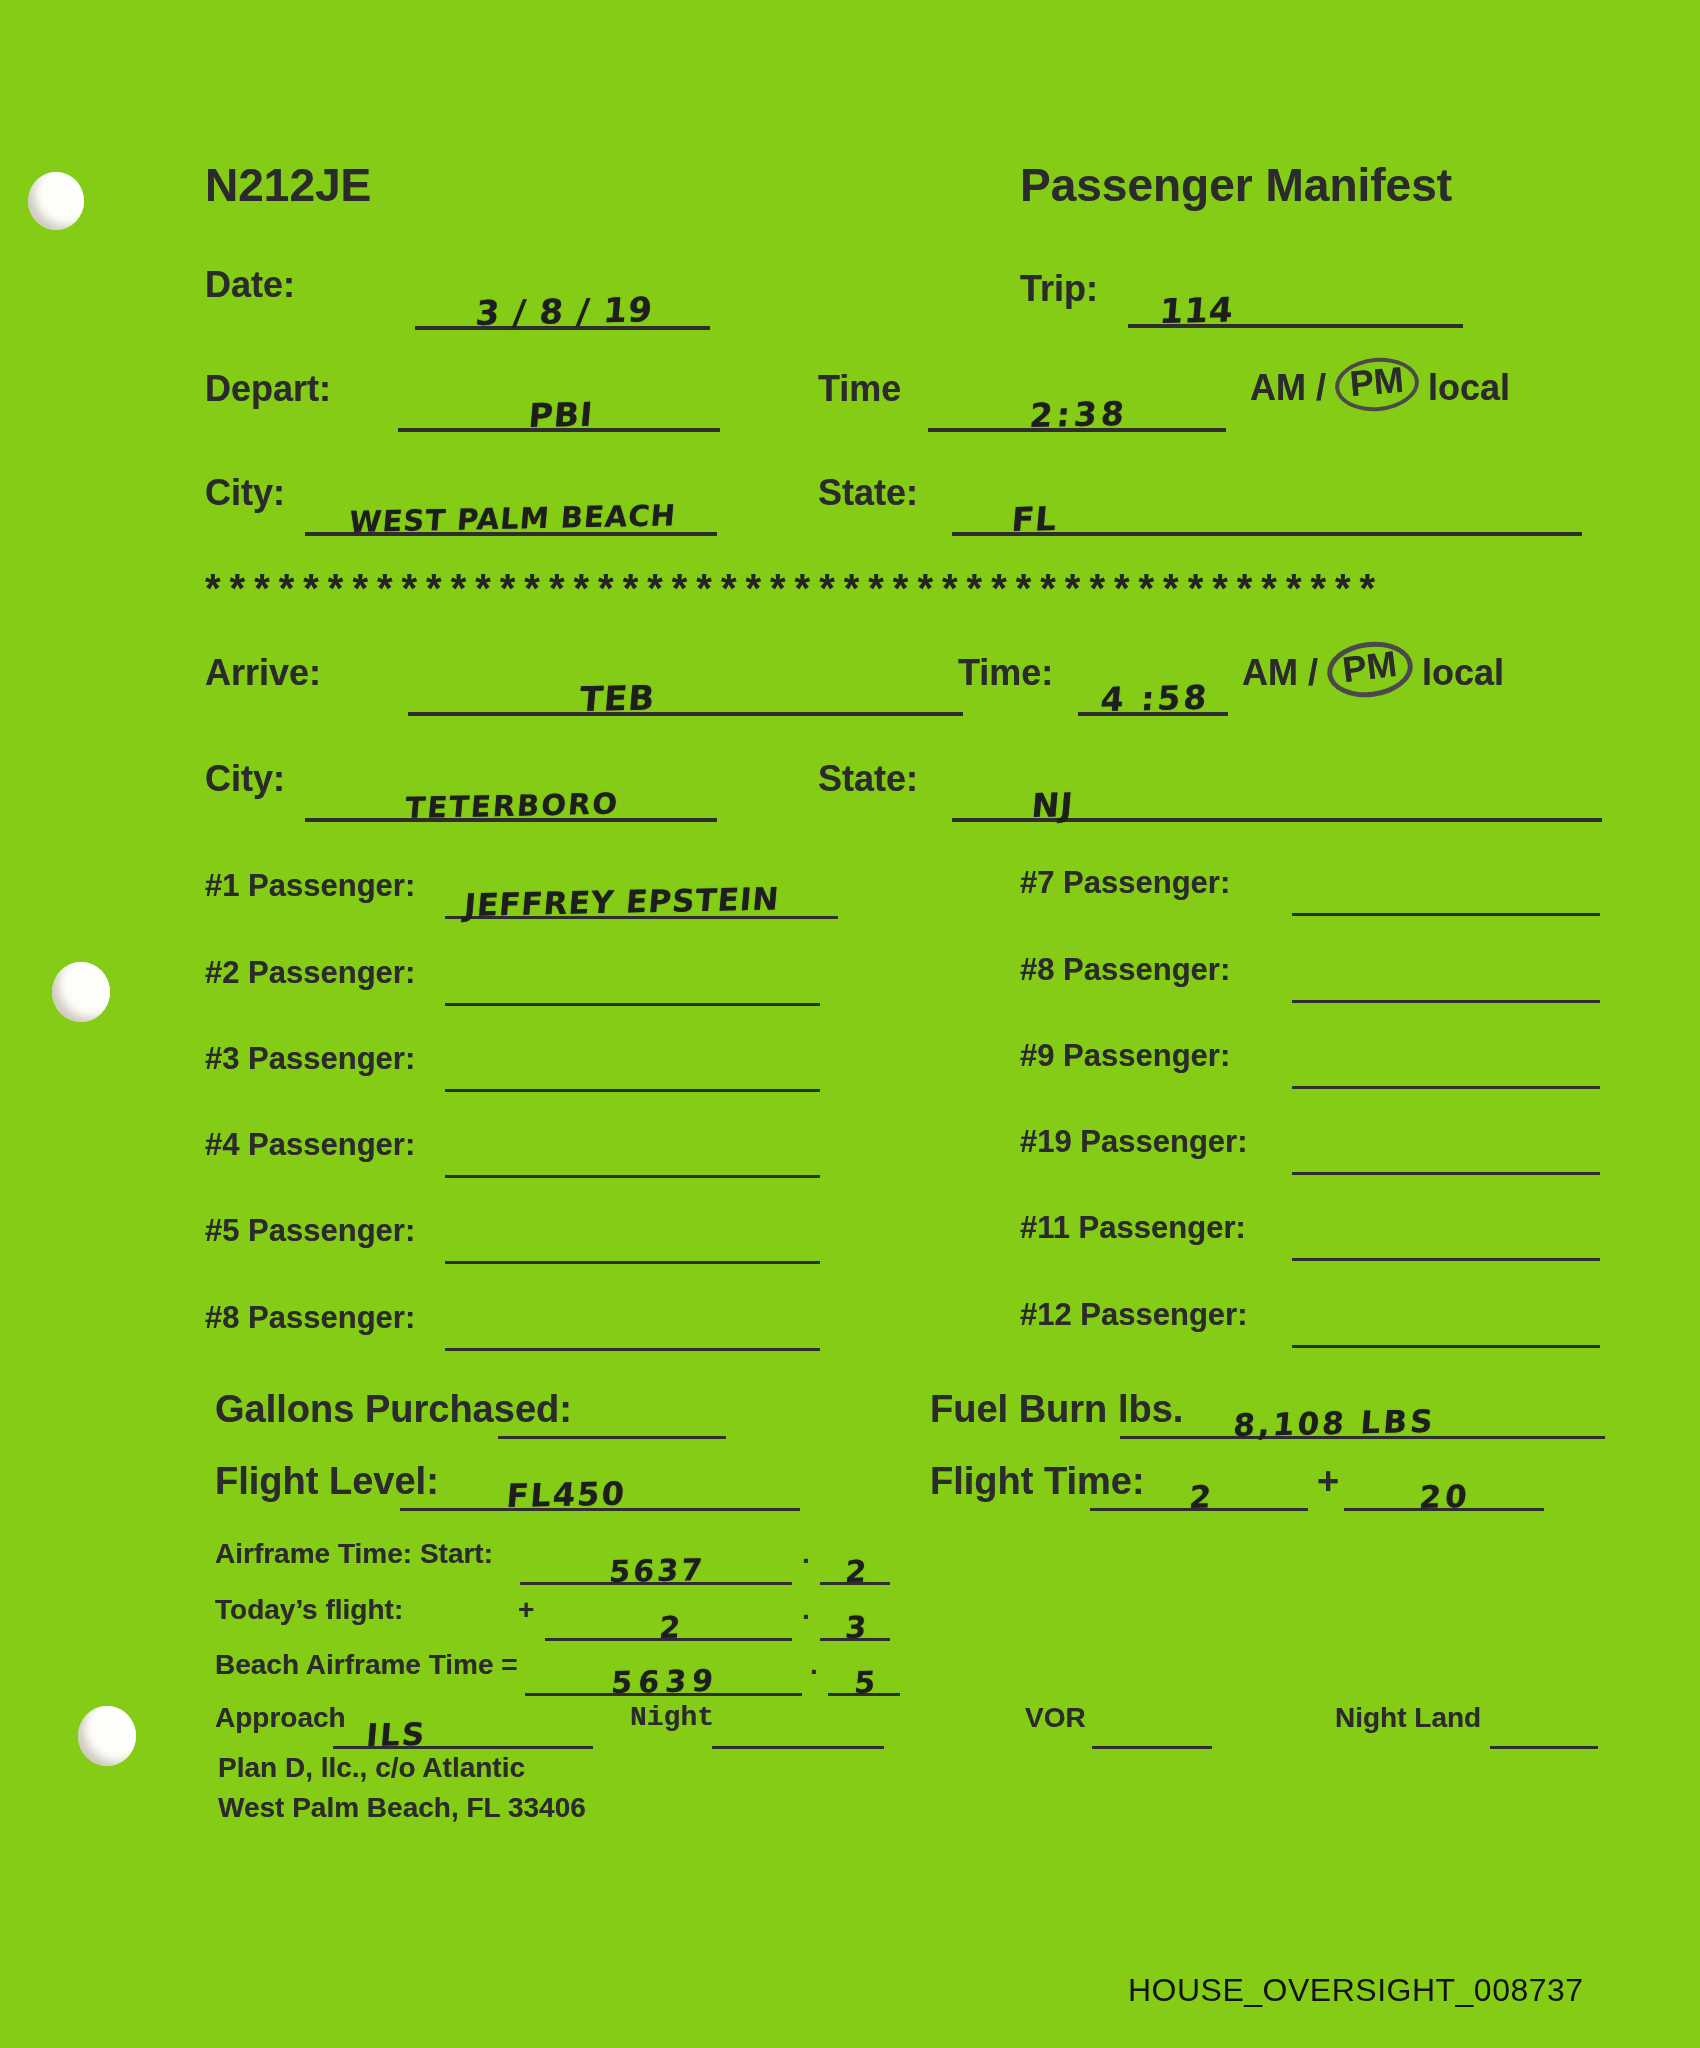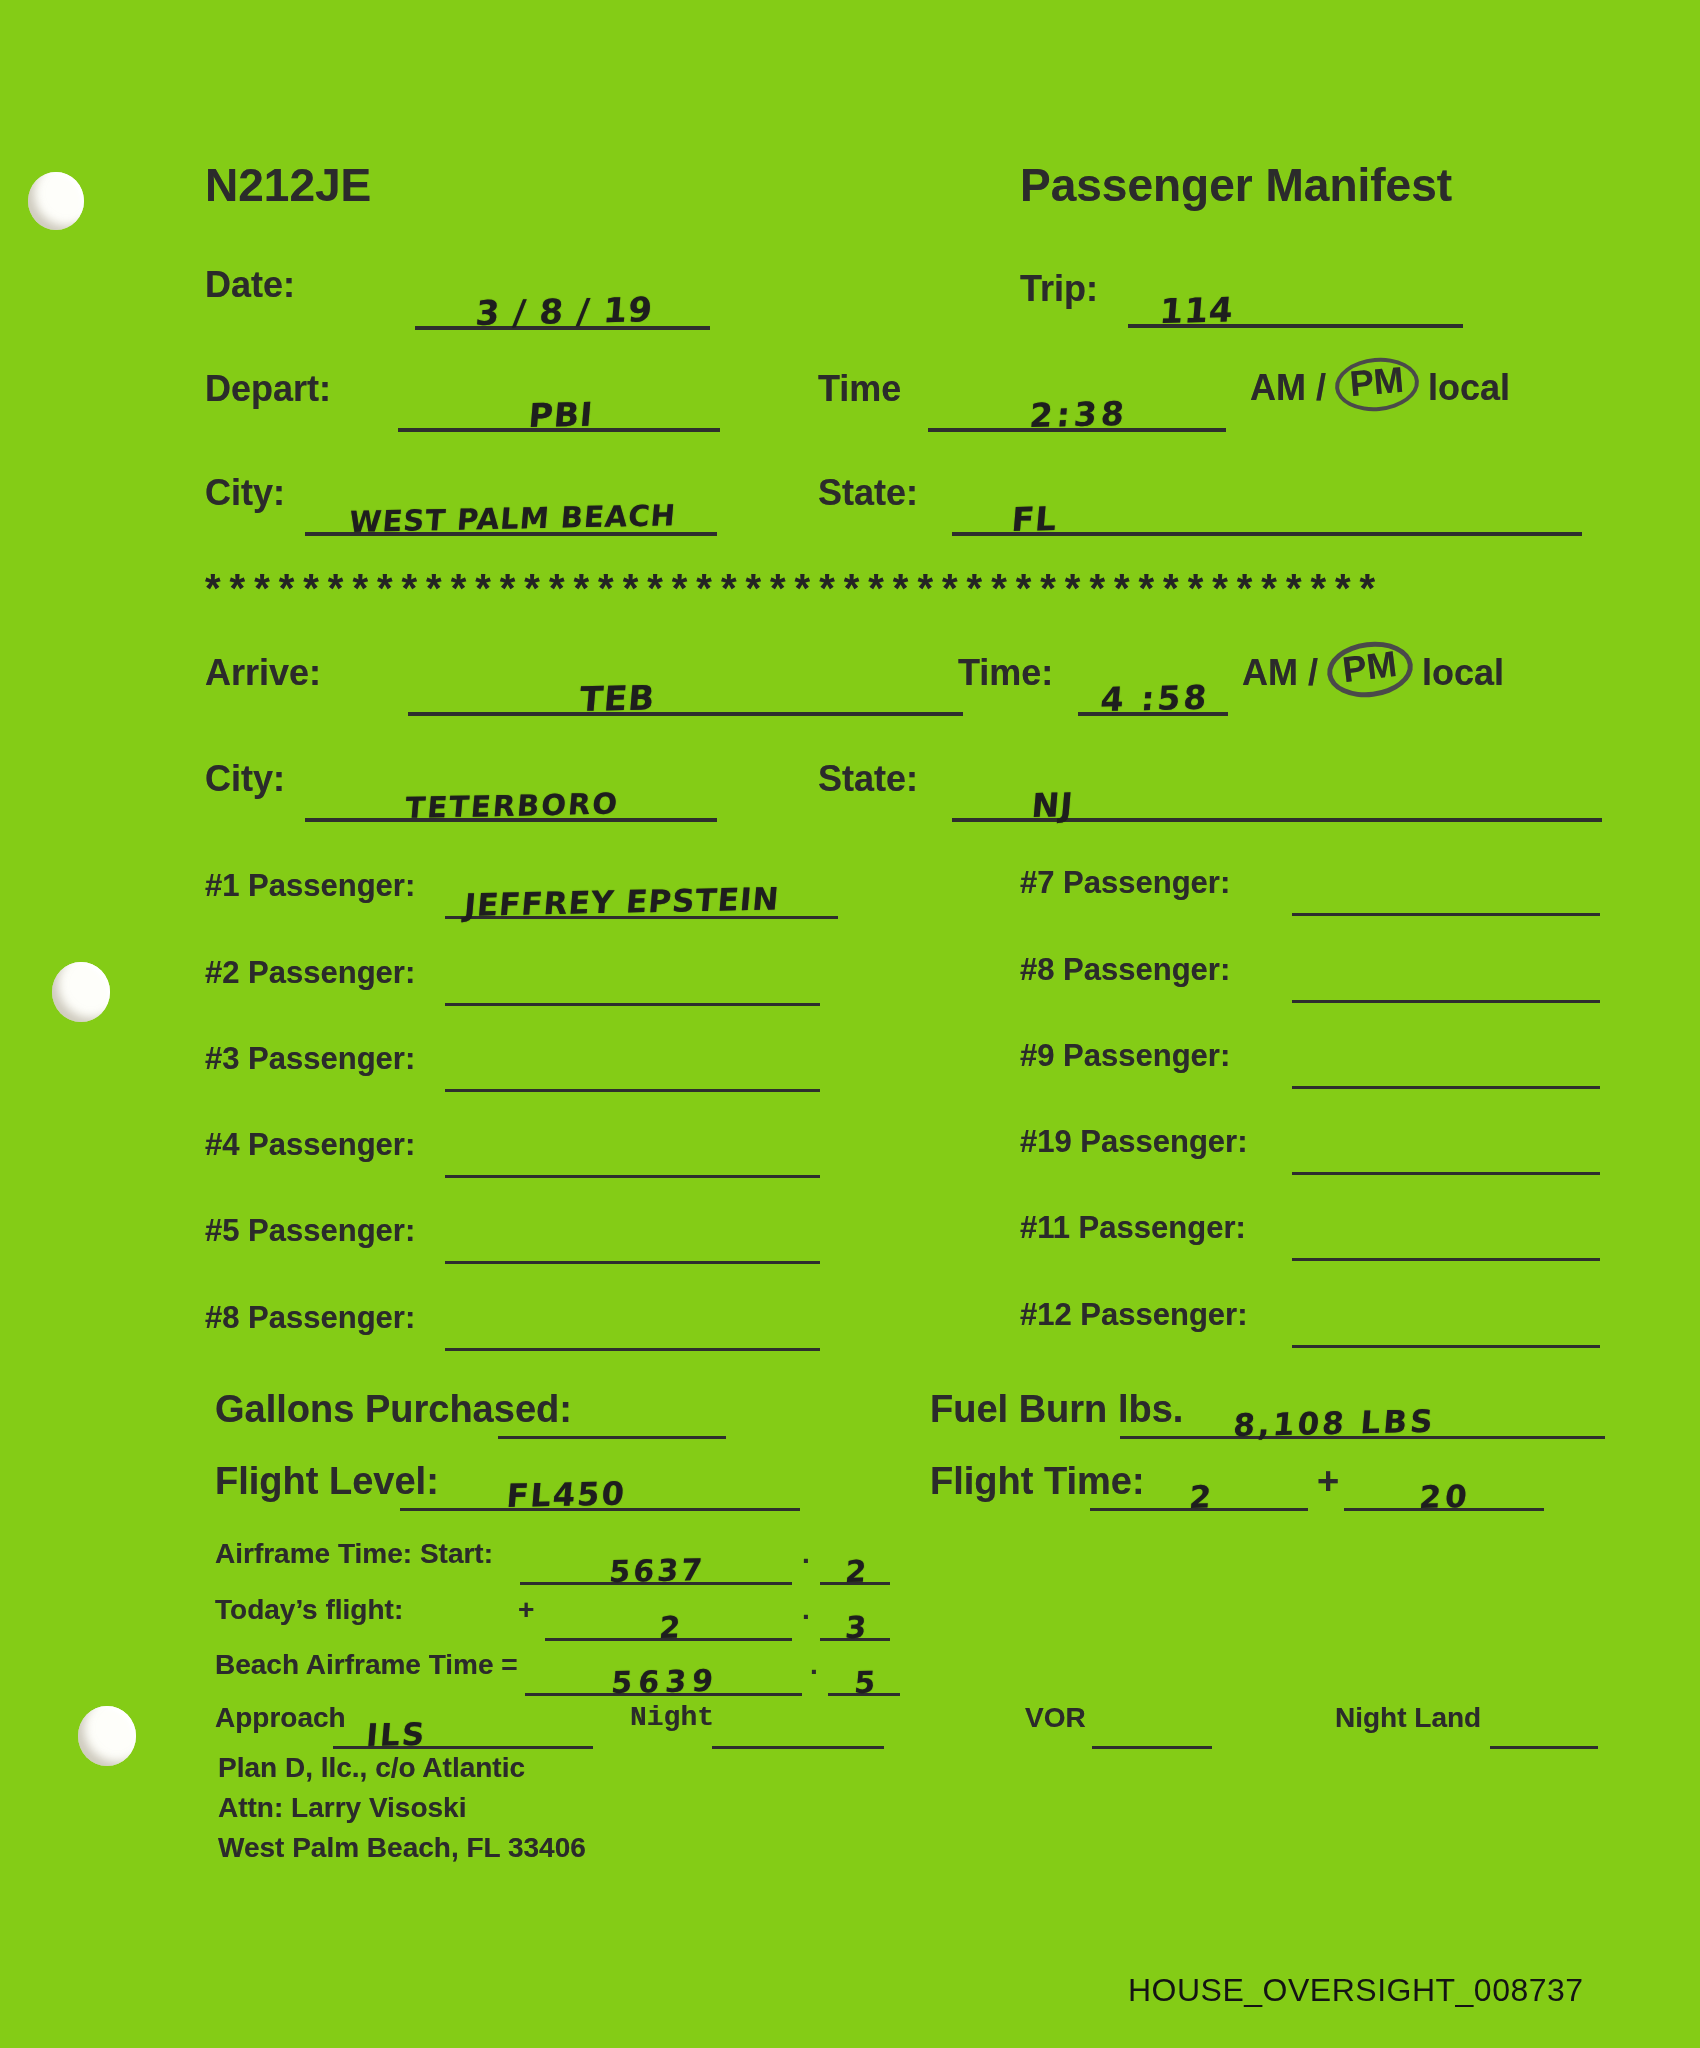--- a/index.html
+++ b/index.html
@@ -257,19 +257,18 @@
   <div class="field thin" style="left:1092px;top:1698px;width:120px;height:48px;">
     <span class="hw" style="font-size:30px;"></span>
   </div>
   <div class="abs b fs28" style="left:1335px;top:1702px;">Night Land</div>
   <div class="field thin" style="left:1490px;top:1698px;width:108px;height:48px;">
     <span class="hw" style="font-size:30px;"></span>
   </div>
 
   <div class="abs b fs28" style="left:218px;top:1752px;">
     <div class="addr-line">Plan D, llc., c/o Atlantic</div>
-    <div class="addr-line">Attn: Larry Visoski</div>
     <div class="addr-line">West Palm Beach, FL 33406</div>
   </div>
 
   <div class="abs footer" style="left:1128px;top:1972px;">HOUSE_OVERSIGHT_008737</div>
 
 </div>
 
 </body></html>

